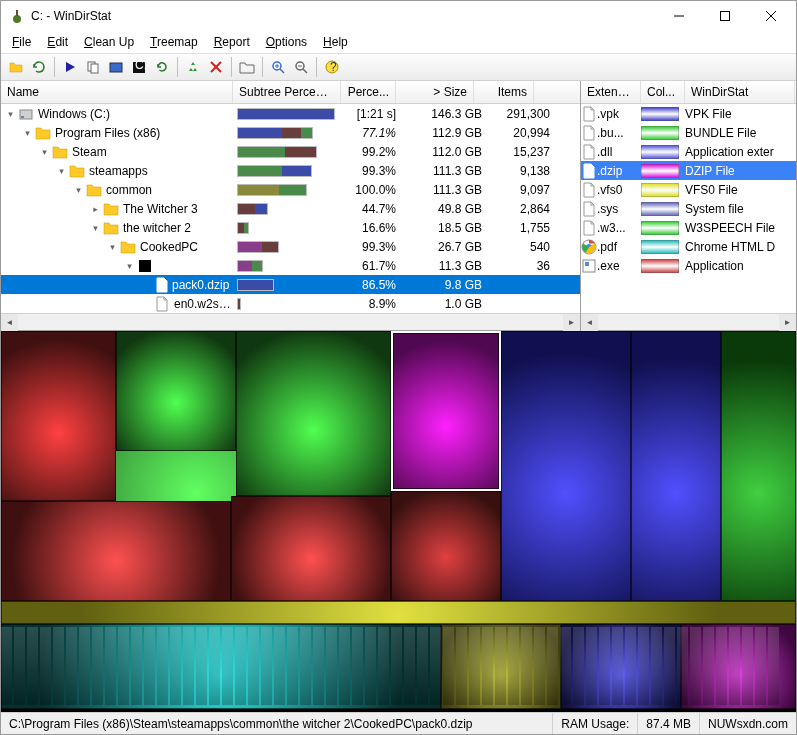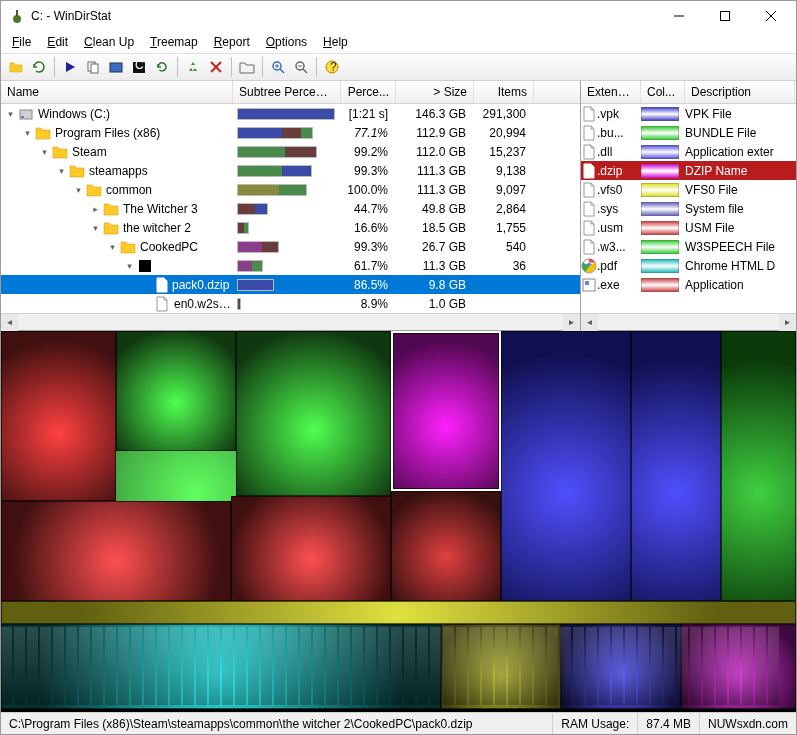--- a/index.html
+++ b/index.html
@@ -22,26 +22,26 @@
 .hdr { height: 23px; background: linear-gradient(#fff,#f0f0f0); border-bottom: 1px solid #d0d0d0; display: flex; flex-shrink: 0; }
 .hcol { border-right: 1px solid #e0e0e0; padding: 4px 6px; white-space: nowrap; overflow: hidden; text-overflow: ellipsis; }
 .rows { flex: 1; overflow: hidden; background: #fff; }
 .row { height: 19px; display: flex; align-items: center; white-space: nowrap; }
 .row.sel { background: #0078d7; color: #fff; }
 .namecell { display: flex; align-items: center; gap: 2px; padding-left: 4px; overflow: hidden; }
 .exp { width: 11px; height: 11px; display: inline-flex; align-items: center; justify-content: center; font-size: 9px; color: #666; flex-shrink: 0; }
 .fico { width: 16px; height: 16px; flex-shrink: 0; }
 .bar { height: 12px; background: #f0f0f0; border: 1px solid #bbb; position: relative; }
 .barfill { height: 100%; }
-.rtext { text-align: right; padding-right: 8px; }
+.rtext { text-align: right; padding-right: 8px; margin-left: 8px; }
 .scroll { height: 17px; background: #f0f0f0; border-top: 1px solid #d0d0d0; display: flex; align-items: center; }
 .scroll .arrow { width: 17px; height: 17px; background: #e8e8e8; display: flex; align-items: center; justify-content: center; font-size: 8px; color: #555; }
 .scroll .track { flex: 1; }
 .extrow { height: 19px; display: flex; align-items: center; }
-.extrow.sel { background: #b91c1c; color: #fff; }
+.extrow.sel { background: #3b82f6; color: #fff; }
 .swatch { width: 38px; height: 14px; margin-right: 6px; border: 1px solid rgba(0,0,0,0.2); }
 .treemap { flex: 1; position: relative; background: #000; overflow: hidden; }
 .block { position: absolute; }
 .hl { border: 2px solid #fff; box-shadow: 0 0 0 1px #000 inset; }
 .statusbar { height: 22px; background: #f0f0f0; border-top: 1px solid #d0d0d0; display: flex; align-items: center; font-size: 11px; }
 .statuscell { padding: 0 8px; border-right: 1px solid #d0d0d0; height: 100%; display: flex; align-items: center; }
 .folder-ico { fill: #ffca28; stroke: #c79100; stroke-width: 0.5; }
 </style>
 </head>
 <body>
@@ -373,21 +373,21 @@
       <div class="arrow">◄</div>
           <div class="track"></div>
           <div class="arrow">►</div>
     </div>
   </div>
 
   <div class="rightpane">
     <div class="hdr" id="rhdr">
           <div class="hcol" style="width: 60px;">Extensi...</div>
           <div class="hcol" style="width: 44px;">Col...</div>
-          <div class="hcol" style="width: 110px;">Description</div>
+          <div class="hcol" style="width: 110px;">WinDirStat</div>
         </div>
     <div class="rows" id="rrows">
           <div class="extrow">
             <div style="width:60px;display:flex;align-items:center">
               <svg class="fico" viewBox="0 0 16 16">
                 <path d="M3 1h7l3 3v11H3z" fill="#fff" stroke="#999"></path>
                 <path d="M10 1v3h3" fill="none" stroke="#999"></path>
               </svg>
               <span>.vpk</span>
             </div>
@@ -426,21 +426,21 @@
             <div style="width:60px;display:flex;align-items:center">
               <svg class="fico" viewBox="0 0 16 16">
                 <path d="M3 1h7l3 3v11H3z" fill="#fff" stroke="#fff"></path>
                 <path d="M10 1v3h3" fill="none" stroke="#fff"></path>
               </svg>
               <span>.dzip</span>
             </div>
             <div style="width:44px">
               <div class="swatch" style="background:linear-gradient(#e020e0,#fff 50%,#e020e0)"></div>
             </div>
-            <div style="width:110px;overflow:hidden">DZIP Name</div>
+            <div style="width:110px;overflow:hidden">DZIP File</div>
           </div>
           <div class="extrow">
             <div style="width:60px;display:flex;align-items:center">
               <svg class="fico" viewBox="0 0 16 16">
                 <path d="M3 1h7l3 3v11H3z" fill="#fff" stroke="#999"></path>
                 <path d="M10 1v3h3" fill="none" stroke="#999"></path>
               </svg>
               <span>.vfs0</span>
             </div>
             <div style="width:44px">
@@ -453,33 +453,20 @@
               <svg class="fico" viewBox="0 0 16 16">
                 <path d="M3 1h7l3 3v11H3z" fill="#fff" stroke="#999"></path>
                 <path d="M10 1v3h3" fill="none" stroke="#999"></path>
               </svg>
               <span>.sys</span>
             </div>
             <div style="width:44px">
               <div class="swatch" style="background:linear-gradient(#7070c0,#fff 50%,#7070c0)"></div>
             </div>
             <div style="width:110px;overflow:hidden">System file</div>
-          </div>
-          <div class="extrow">
-            <div style="width:60px;display:flex;align-items:center">
-              <svg class="fico" viewBox="0 0 16 16">
-                <path d="M3 1h7l3 3v11H3z" fill="#fff" stroke="#999"></path>
-                <path d="M10 1v3h3" fill="none" stroke="#999"></path>
-              </svg>
-              <span>.usm</span>
-            </div>
-            <div style="width:44px">
-              <div class="swatch" style="background:linear-gradient(#d05050,#fff 50%,#d05050)"></div>
-            </div>
-            <div style="width:110px;overflow:hidden">USM File</div>
           </div>
           <div class="extrow">
             <div style="width:60px;display:flex;align-items:center">
               <svg class="fico" viewBox="0 0 16 16">
                 <path d="M3 1h7l3 3v11H3z" fill="#fff" stroke="#999"></path>
                 <path d="M10 1v3h3" fill="none" stroke="#999"></path>
               </svg>
               <span>.w3...</span>
             </div>
             <div style="width:44px">

